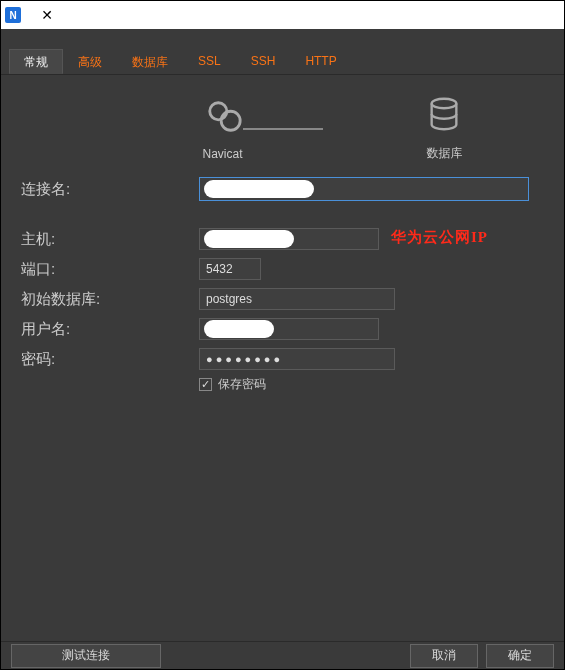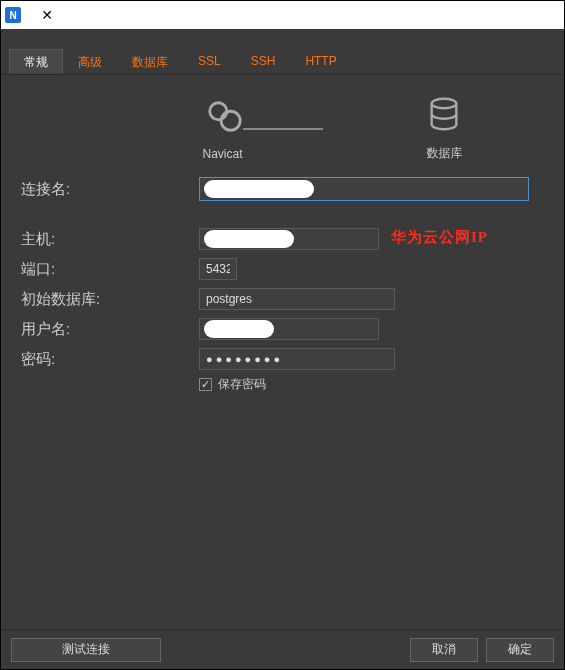--- a/index.html
+++ b/index.html
@@ -17,26 +17,26 @@
   .iconside { width: 140px; display: flex; flex-direction: column; align-items: flex-end; gap: 12px; }
   .iconline { width: 80px; height: 2px; background: #888; }
   .icon-svg { width: 38px; height: 38px; }
   .iconlabel { color: #ccc; font-size: 12px; }
   .form { margin-top: 14px; }
   .row { display: flex; align-items: center; min-height: 26px; margin-bottom: 4px; }
   .label { width: 180px; color: #ccc; font-size: 15px; padding-left: 2px; }
   .field { flex: 1; display: flex; align-items: flex-start; gap: 8px; }
   .txt { height: 22px; background: #3f3f3f; border: 1px solid #5a5a5a; color: #ddd; font-size: 12px; padding: 0 6px; }
   .txt.w-med { width: 196px; }
-  .txt.w-sm { width: 38px; }
+  .txt.w-sm { width: 62px; }
   .redaction { background: #fff; border-radius: 10px; height: 18px; }
   .annot { color: #ff2a1a; font-size: 15px; font-family: "SimSun","宋体",serif; font-weight: bold; letter-spacing: 1px; margin-left: 4px; }
   .chk { display: flex; align-items: center; gap: 6px; margin-left: 180px; margin-top: 4px; }
   .chkbox { width: 13px; height: 13px; border: 1px solid #888; display: inline-flex; align-items: center; justify-content: center; color: #ddd; font-size: 11px; line-height: 1; }
-  .footer { height: 40px; background: #3a3a3a; border-top: 1px solid #2a2a2a; display: flex; align-items: center; padding: 0 10px; gap: 8px; }
+  .footer { height: 28px; background: #3a3a3a; border-top: 1px solid #2a2a2a; display: flex; align-items: center; padding: 0 10px; gap: 8px; }
   .btn { height: 24px; min-width: 68px; padding: 0 14px; background: #444; border: 1px solid #666; color: #ddd; font-size: 12px; display: inline-flex; align-items: center; justify-content: center; cursor: pointer; }
   .btn.wide { min-width: 150px; }
   .spacer { flex: 1; }
   .pwd-dots { letter-spacing: 3px; font-size: 11px; color: #ddd; }
   .conn-name-box { width: 330px; height: 24px; border: 1px solid #4a90d9; background: #3f3f3f; display: flex; align-items: center; padding-left: 4px; }
   .host-box { width: 180px; height: 22px; border: 1px solid #5a5a5a; background: #3f3f3f; display: flex; align-items: center; padding-left: 4px; position: relative; }
   .user-box { width: 180px; height: 22px; border: 1px solid #5a5a5a; background: #3f3f3f; display: flex; align-items: center; padding-left: 4px; position: relative; }
   .gap20 { height: 20px; }
 </style>
 </head>

